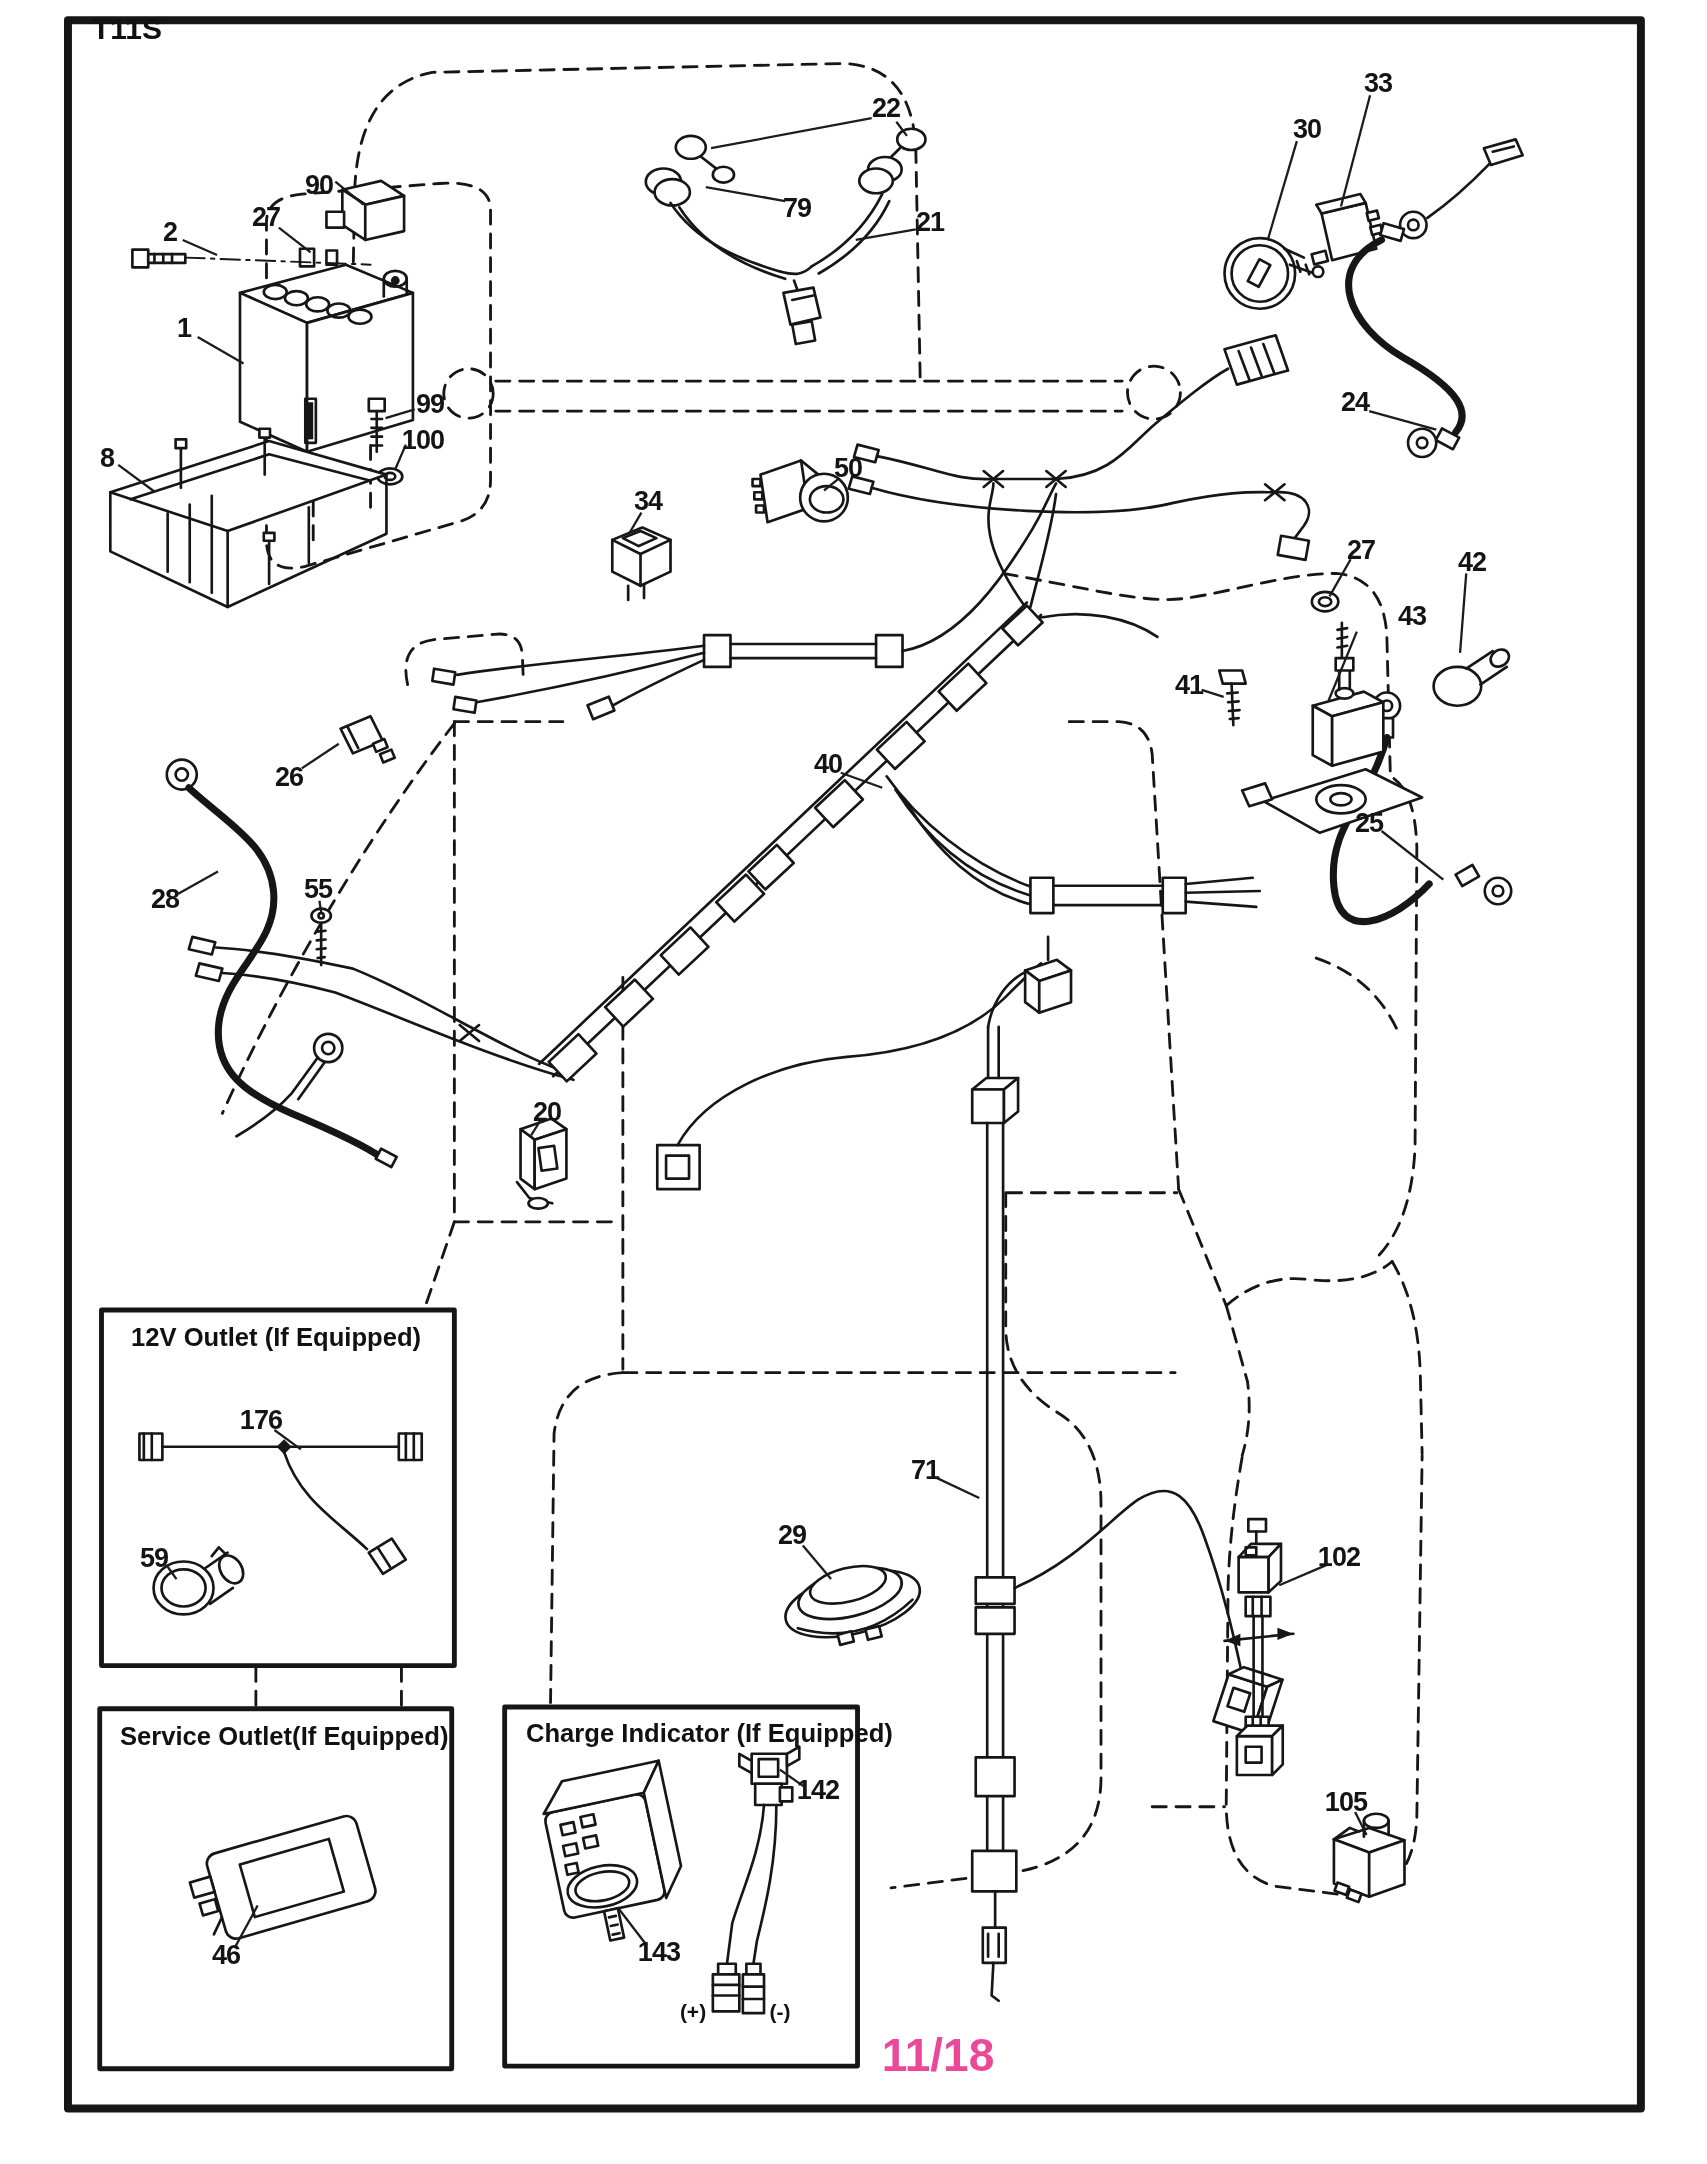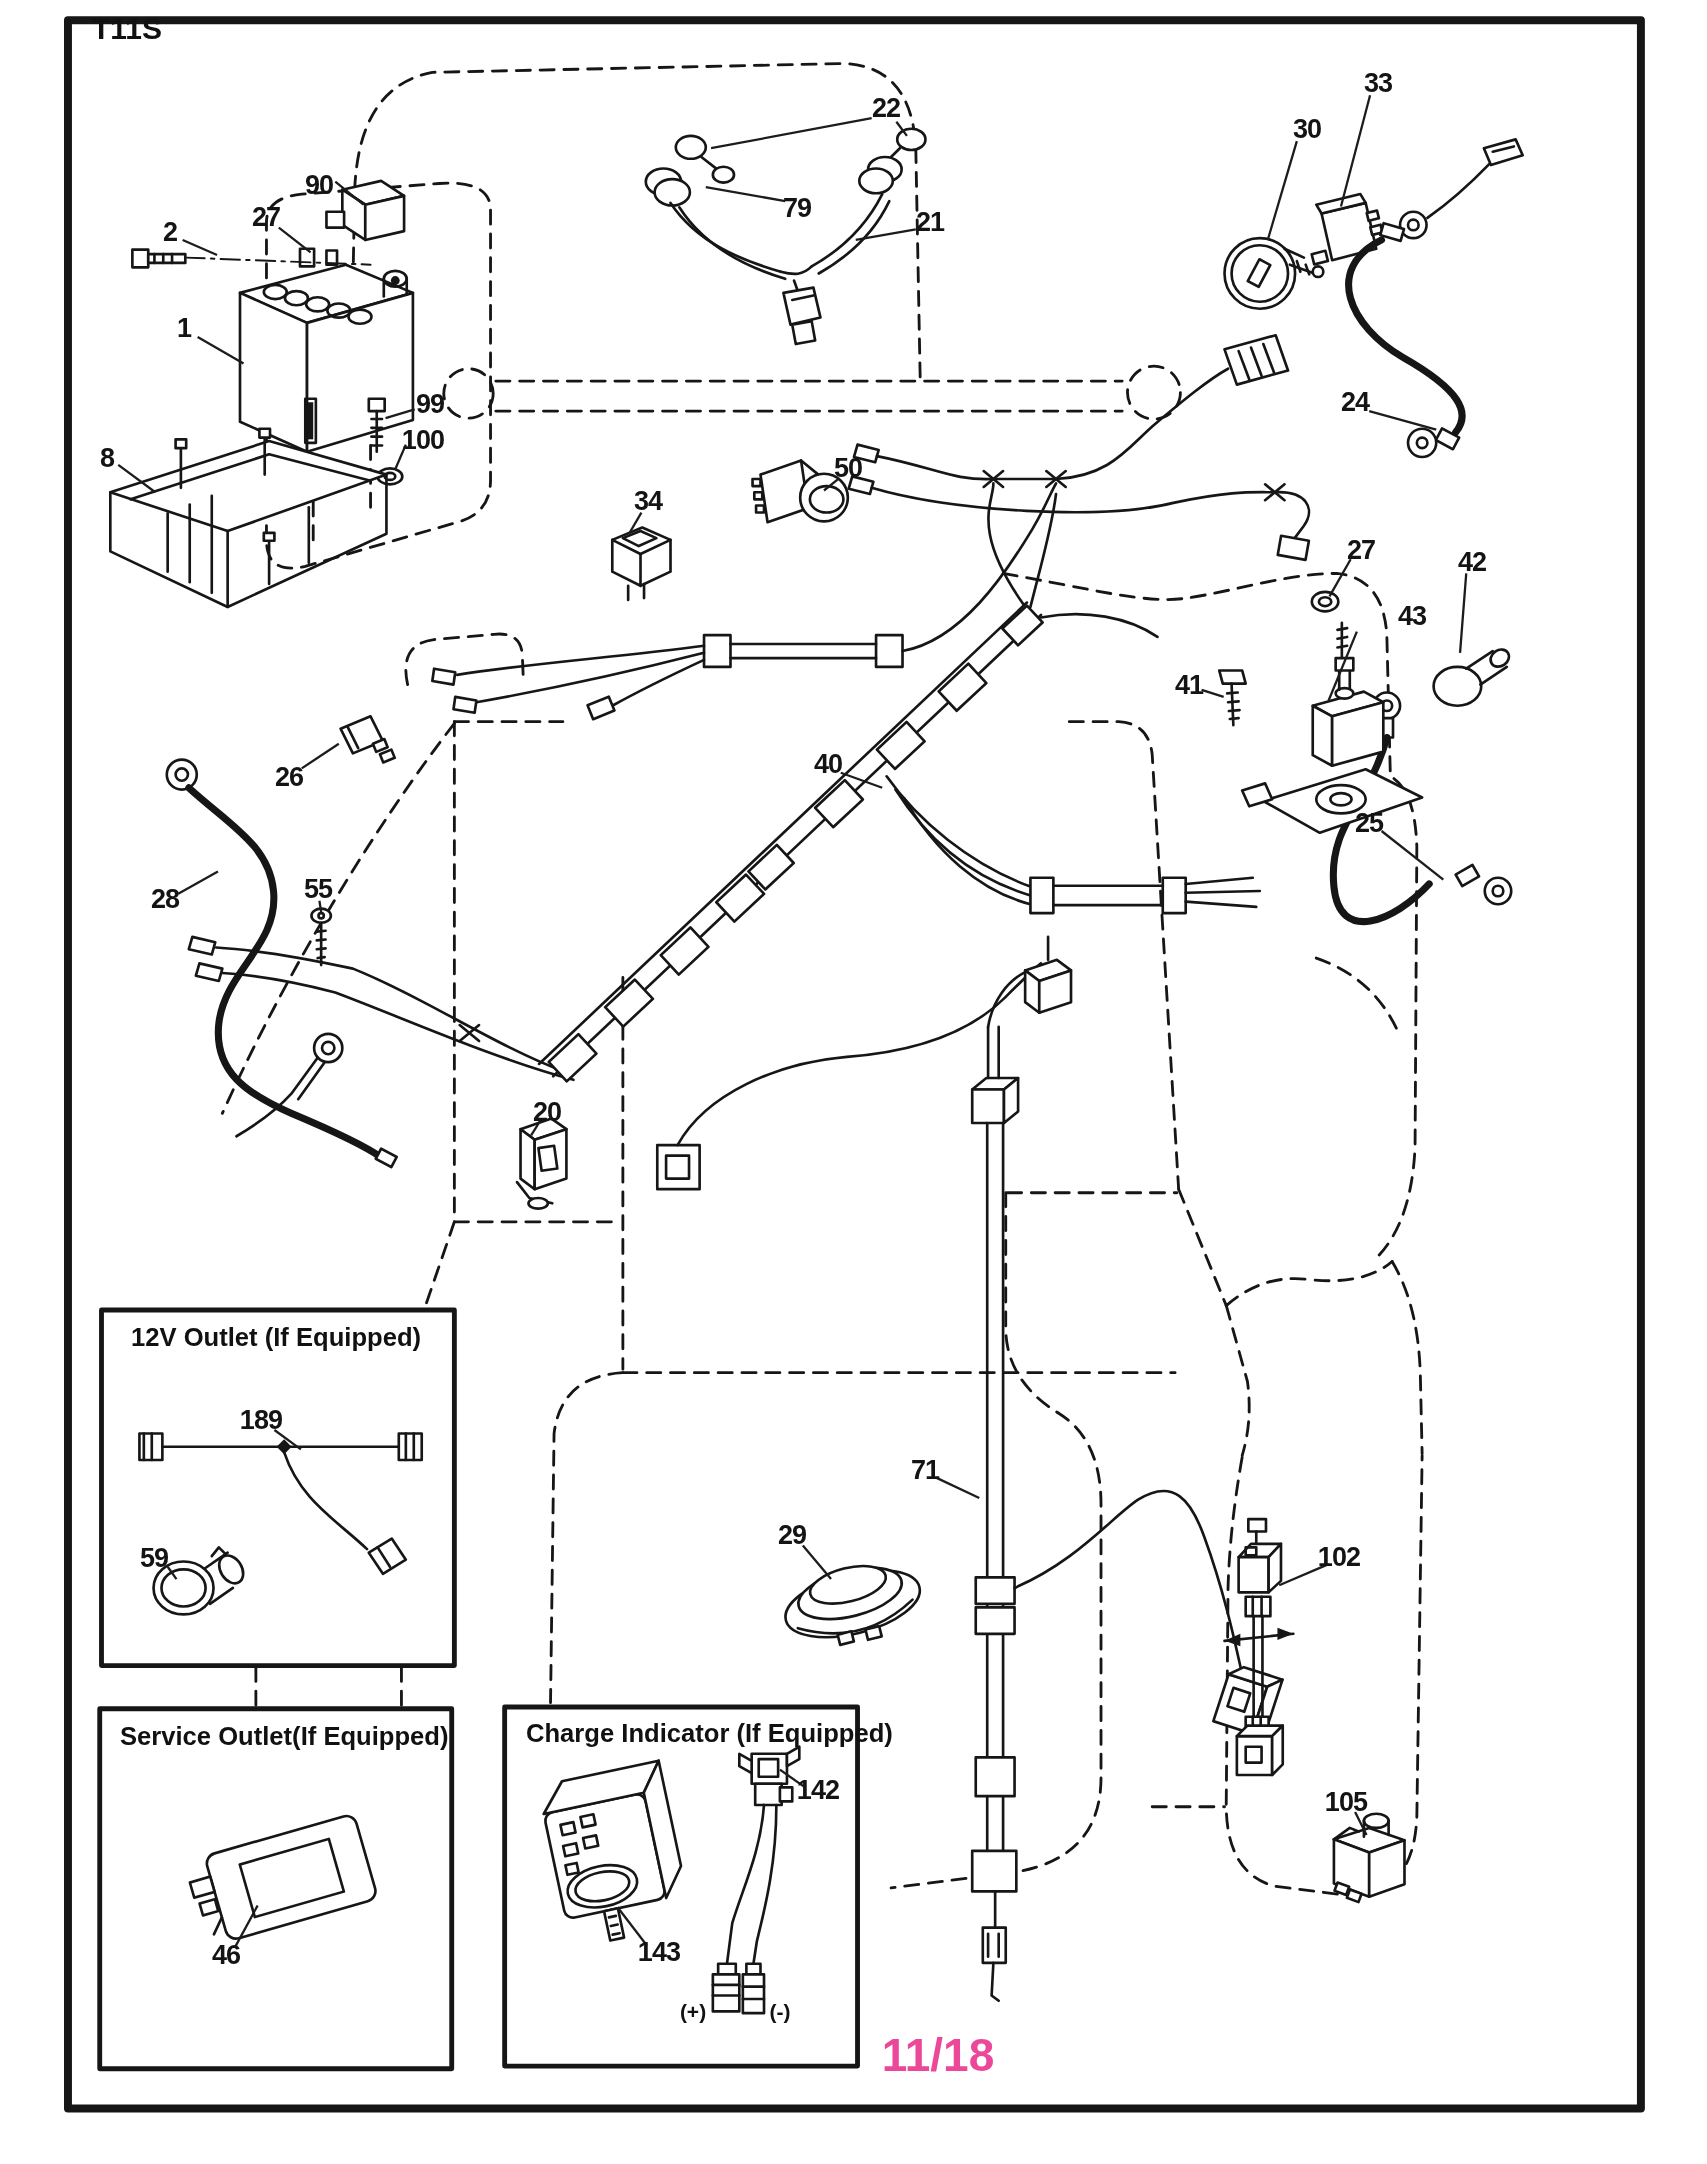--- a/index.html
+++ b/index.html
@@ -570,21 +570,21 @@
       <div class="callout" style="left: 289px; top: 777px;">26</div>
       <div class="callout" style="left: 165px; top: 899px;">28</div>
       <div class="callout" style="left: 318px; top: 889px;">55</div>
       <div class="callout" style="left: 828px; top: 764px;">40</div>
       <div class="callout" style="left: 1189px; top: 685px;">41</div>
       <div class="callout" style="left: 1361px; top: 550px;">27</div>
       <div class="callout" style="left: 1472px; top: 562px;">42</div>
       <div class="callout" style="left: 1366px; top: 616px; margin-left: 46px;">43</div>
       <div class="callout" style="left: 1369px; top: 823px;">25</div>
       <div class="callout" style="left: 547px; top: 1112px;">20</div>
-      <div class="callout" style="left: 261px; top: 1420px;">189</div>
+      <div class="callout" style="left: 261px; top: 1420px;">176</div>
       <div class="callout" style="left: 154px; top: 1558px;">59</div>
       <div class="callout" style="left: 226px; top: 1955px;">46</div>
       <div class="callout" style="left: 818px; top: 1790px;">142</div>
       <div class="callout" style="left: 659px; top: 1952px;">143</div>
       <div class="callout" style="left: 792px; top: 1535px;">29</div>
       <div class="callout" style="left: 925px; top: 1470px;">71</div>
       <div class="callout" style="left: 1339px; top: 1557px;">102</div>
       <div class="callout" style="left: 1346px; top: 1802px;">105</div>
     </div>
 

